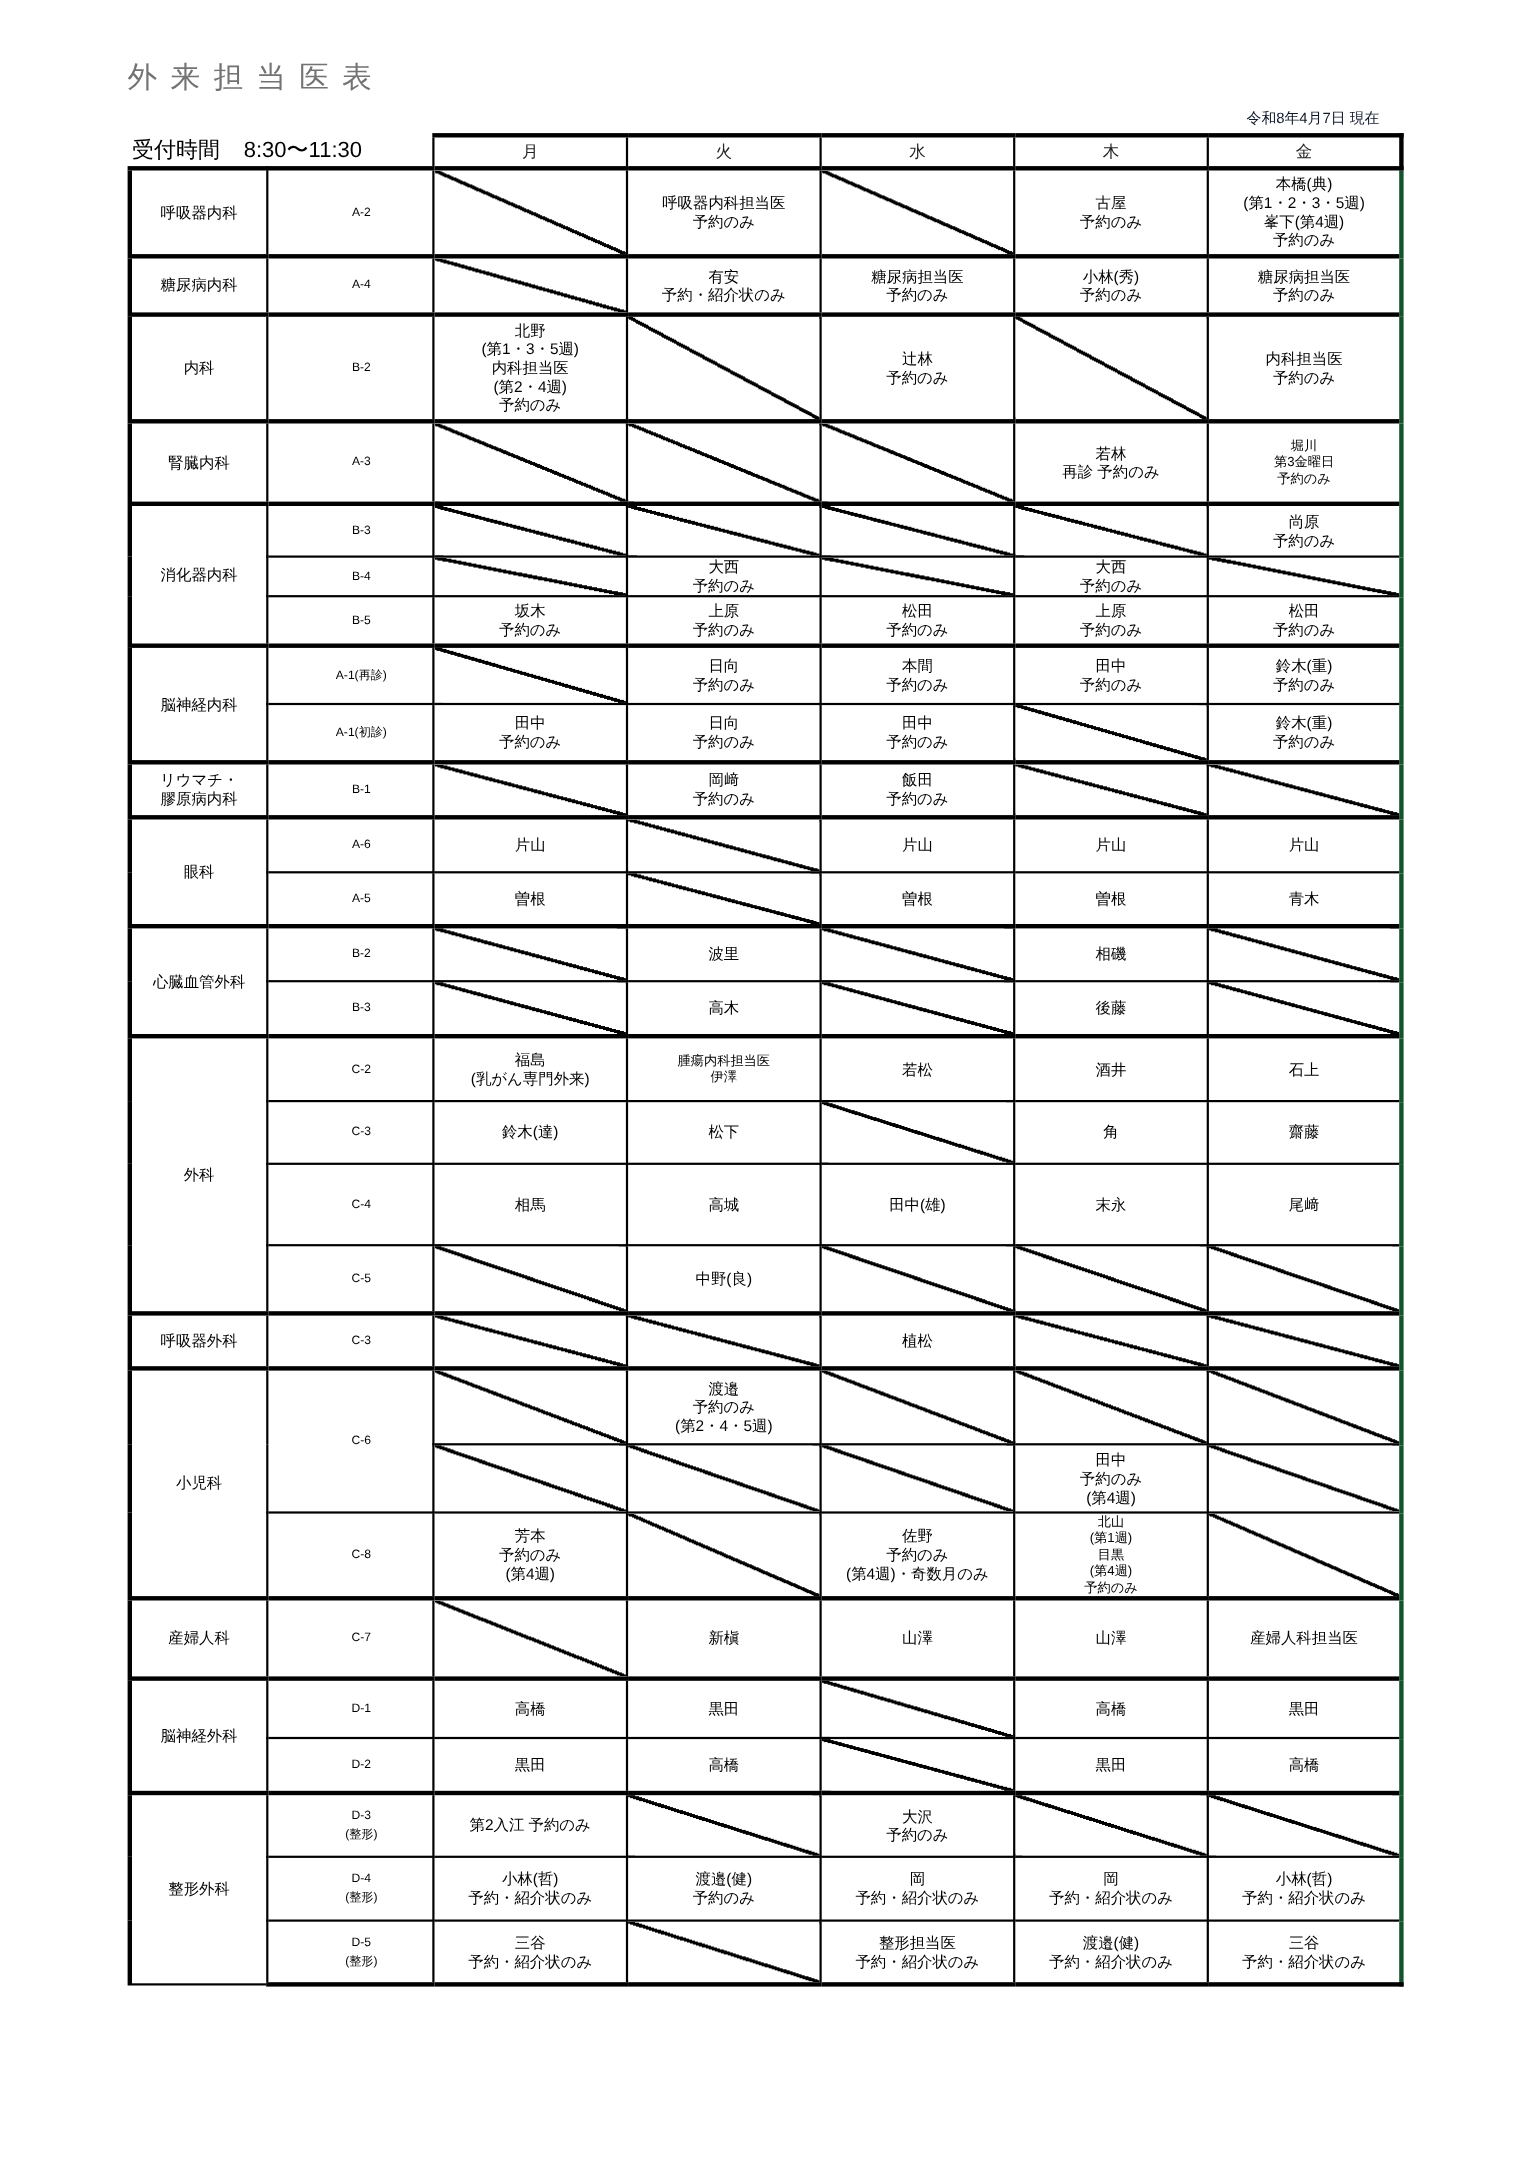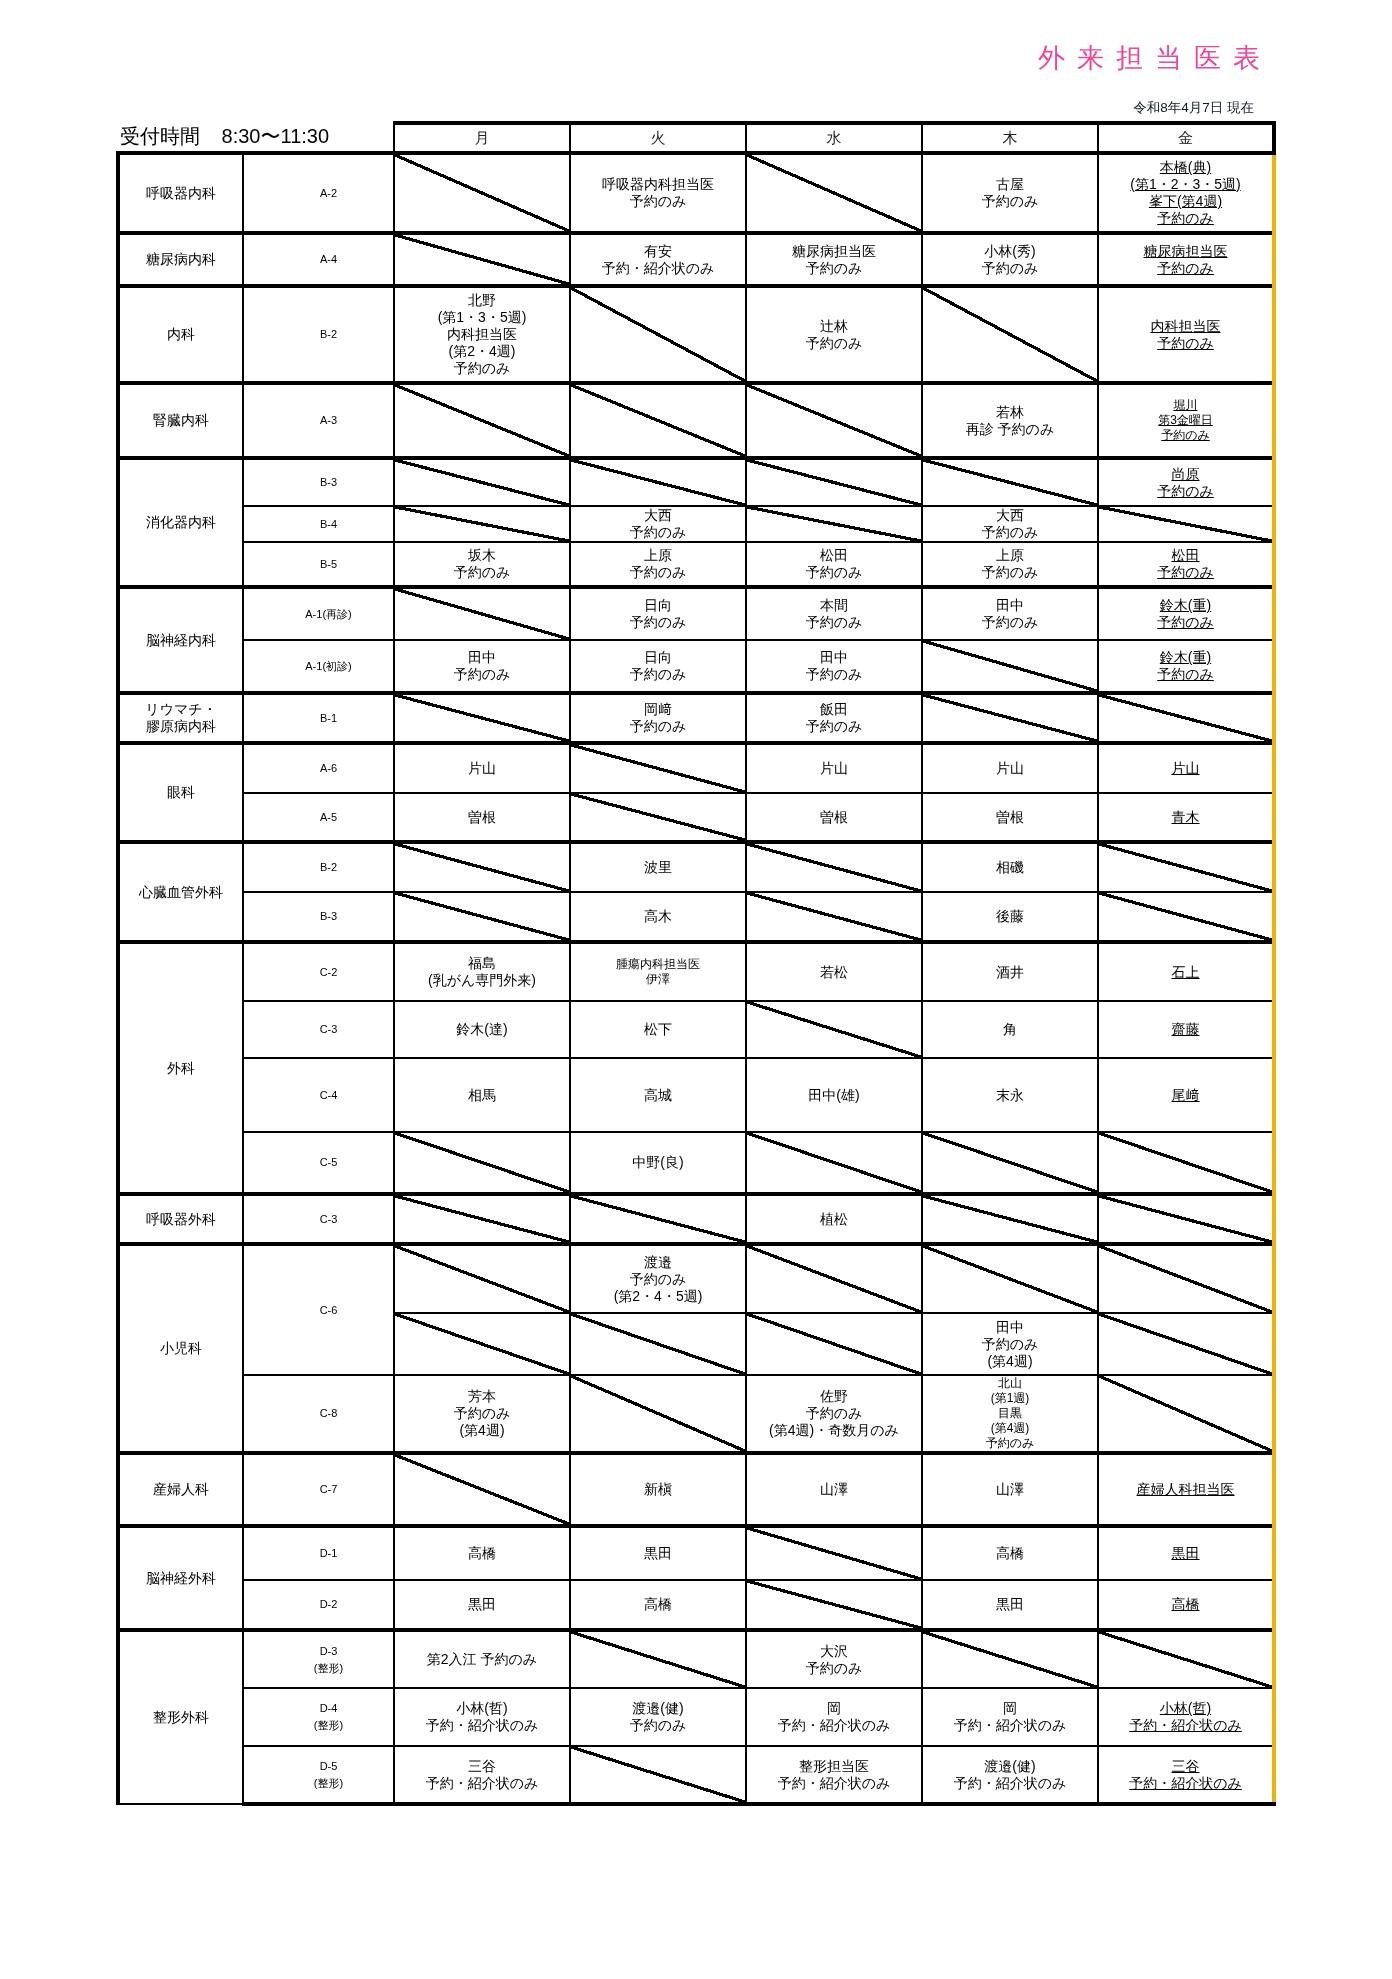--- a/index.html
+++ b/index.html
@@ -6,27 +6,27 @@
   .page {
     position:relative;
     width:1392px; height:1979px;
     background:#fff;
     font-family:"Liberation Sans", sans-serif;
     color:#000;
     overflow:hidden;
   }
   .title {
     position:absolute;
-    top:40px; left:116px; width:1156px;
+    top:52px; left:116px; width:1156px;
     margin:0;
-    text-align:right;
+    text-align:left;
     font-size:27px;
     font-weight:500;
     letter-spacing:12px;
-    color:#ec4899;
+    color:#737373;
   }
   .date-note {
     position:absolute;
     top:99px; right:138px;
     font-size:13.5px;
     color:#0f172a;
   }
   table.schedule {
     position:absolute;
     top:121px; left:116px;
@@ -60,21 +60,21 @@
     height:24px;
   }
   th.day.last { border-right:4px solid #000; }
   .schedule td {
     border:2px solid #000;
     font-size:14px;
     line-height:17px;
   }
   td.dept { border-left:4px solid #000; font-size:14px; }
   td.room { font-size:11px;padding-left:20px; }
-  td.last-col { border-right:4px solid #eab308;text-decoration:underline; }
+  td.last-col { border-right:4px solid #14532d; }
   tr.group-start > td { border-top:4px solid #000; }
   tr.last-row > td { border-bottom:4px solid #000; }
   td.small { font-size:12px; line-height:15px; }
   td.diag {
     background-image:linear-gradient(to top right,
       transparent calc(50% - 1.6px),
       #000 calc(50% - 1.6px),
       #000 calc(50% + 1.6px),
       transparent calc(50% + 1.6px));
   }

